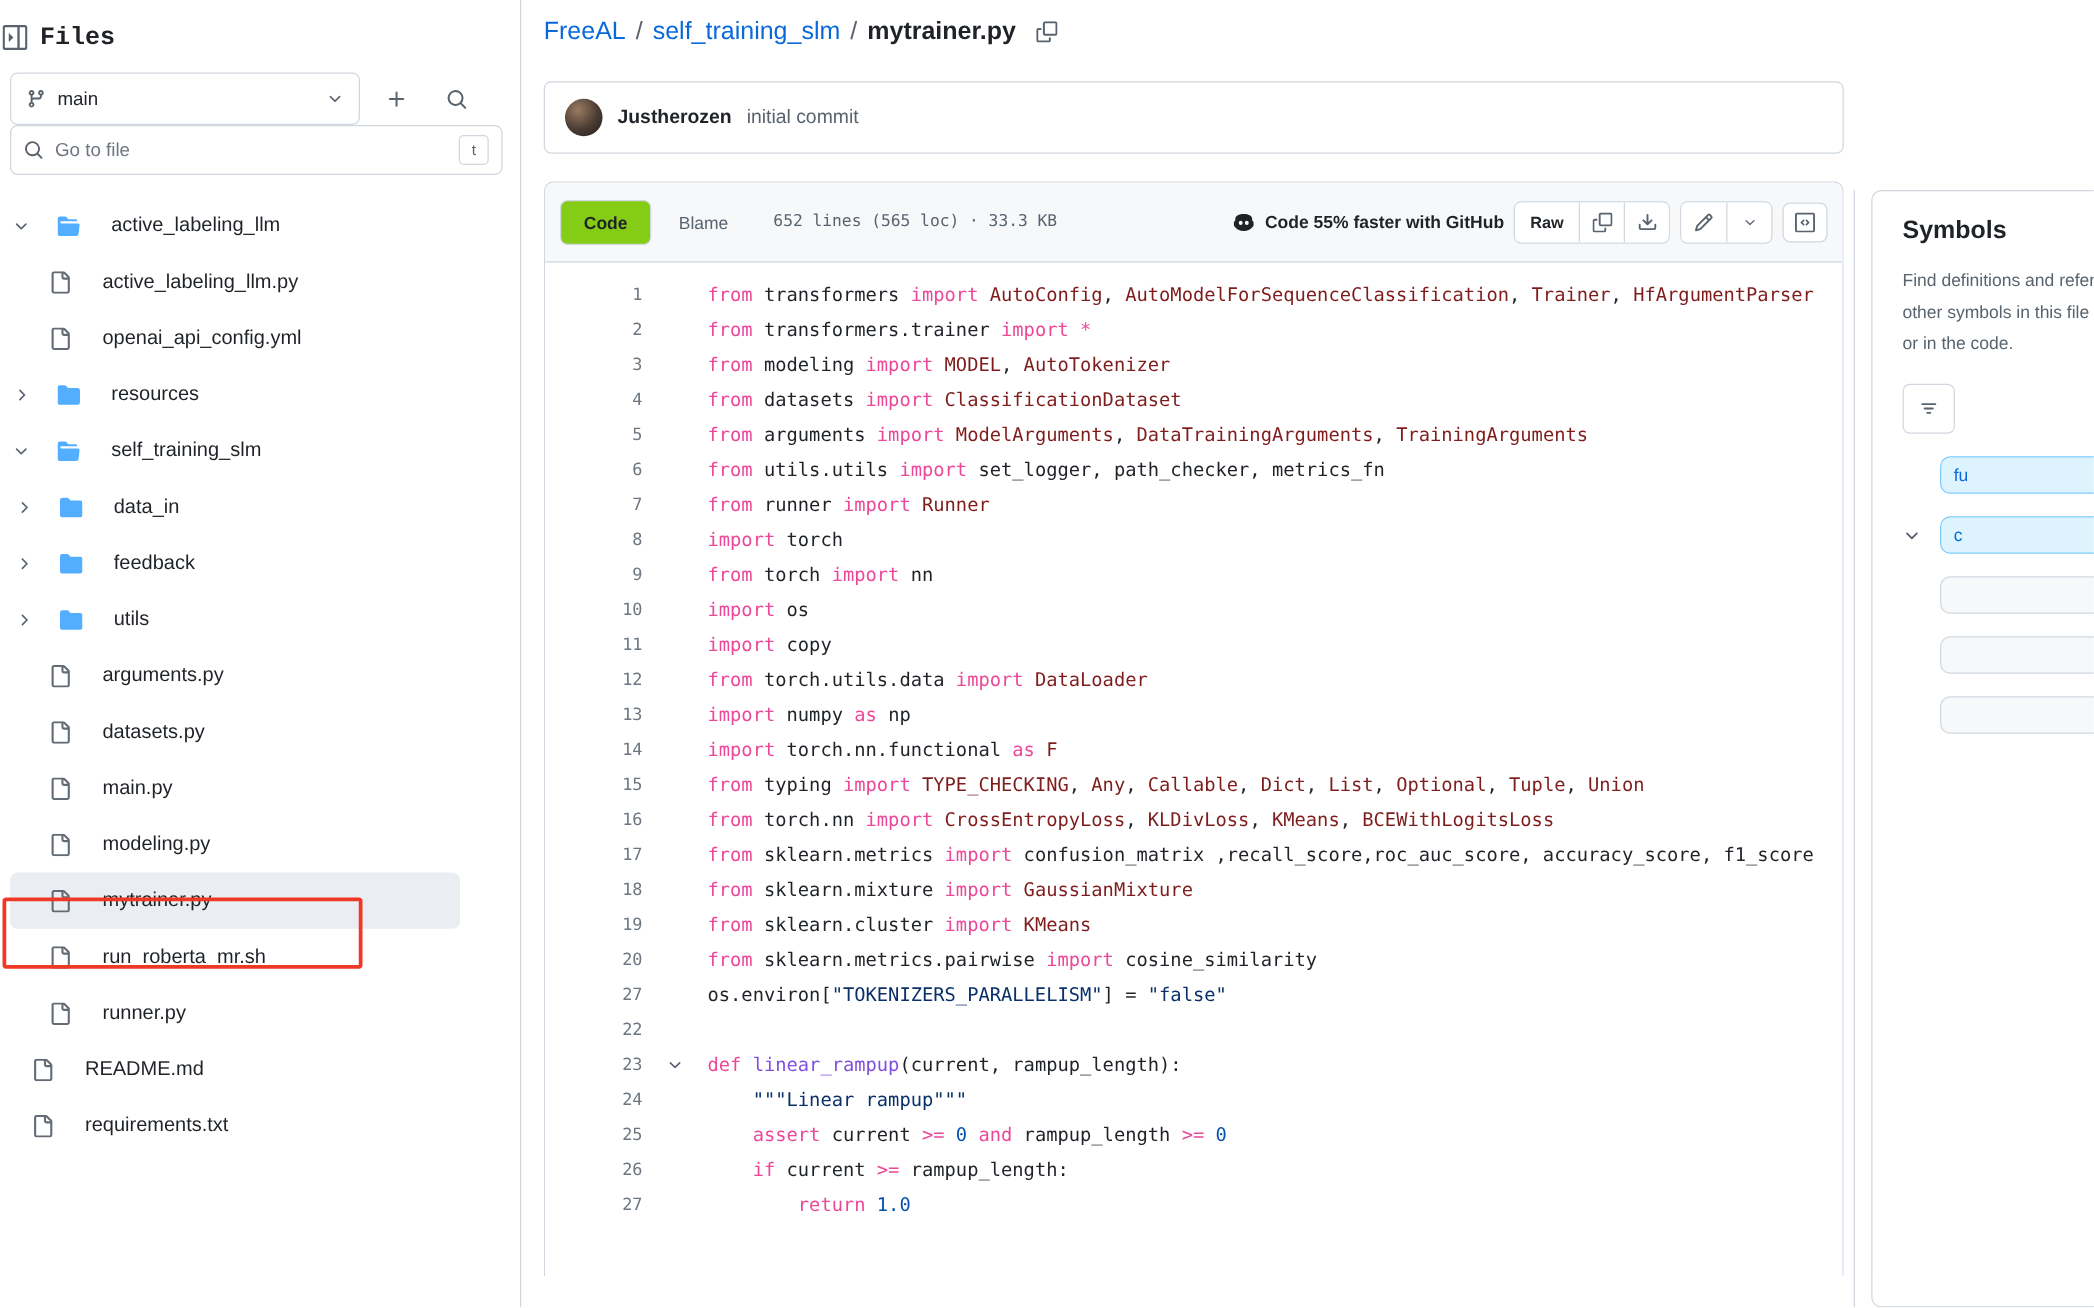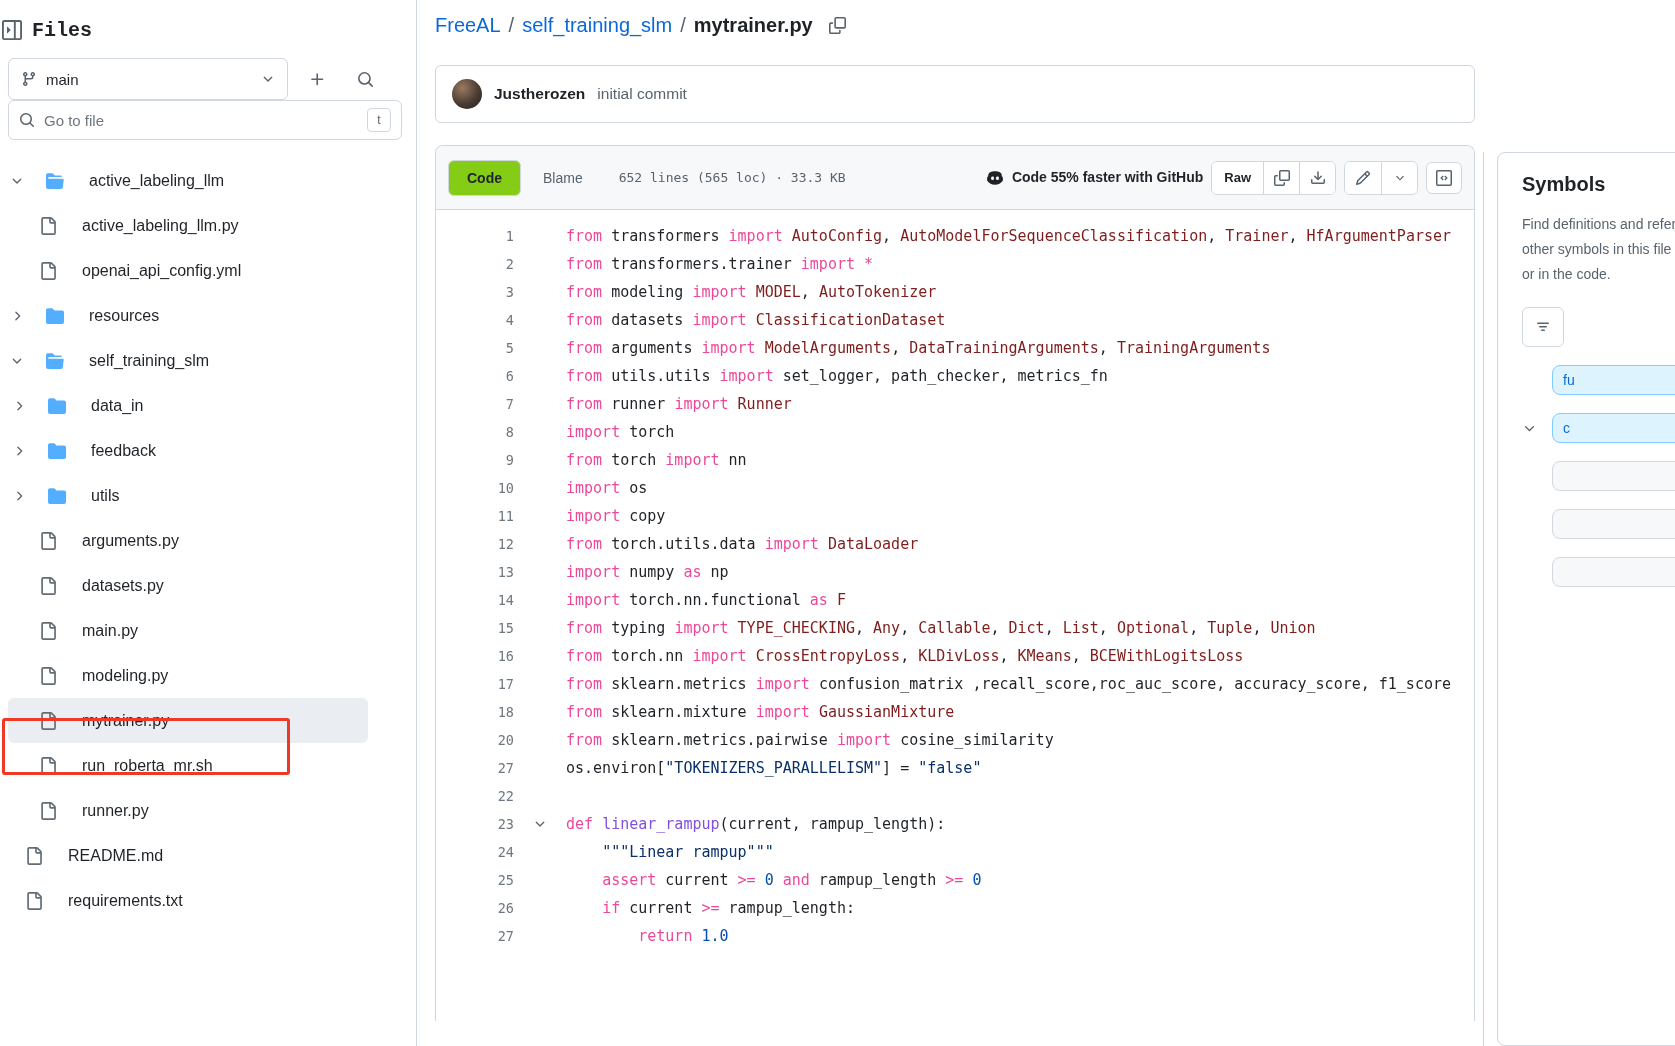--- a/index.html
+++ b/index.html
@@ -517,20 +517,25 @@
           <span class="ln">17</span>
           <span class="fold"></span>
           <span class="cl"><span class="tk-k">from </span><span class="tk-p">sklearn.metrics </span><span class="tk-k">import </span><span class="tk-p">confusion_matrix ,recall_score,roc_auc_score, accuracy_score, f1_score</span></span>
         </div>
         <div class="code-row">
           <span class="ln">18</span>
           <span class="fold"></span>
           <span class="cl"><span class="tk-k">from </span><span class="tk-p">sklearn.mixture </span><span class="tk-k">import </span><span class="tk-v">GaussianMixture</span></span>
         </div>
         <div class="code-row">
+          <span class="ln">19</span>
+          <span class="fold"></span>
+          <span class="cl"><span class="tk-k">from </span><span class="tk-p">sklearn.cluster </span><span class="tk-k">import </span><span class="tk-v">KMeans</span></span>
+        </div>
+        <div class="code-row">
           <span class="ln">20</span>
           <span class="fold"></span>
           <span class="cl"><span class="tk-k">from </span><span class="tk-p">sklearn.metrics.pairwise </span><span class="tk-k">import </span><span class="tk-p">cosine_similarity</span></span>
         </div>
         <div class="code-row">
           <span class="ln">27</span>
           <span class="fold"></span>
           <span class="cl"><span class="tk-p">os.environ[</span><span class="tk-s">"TOKENIZERS_PARALLELISM"</span><span class="tk-p">] = </span><span class="tk-s">"false"</span></span>
         </div>
         <div class="code-row">

